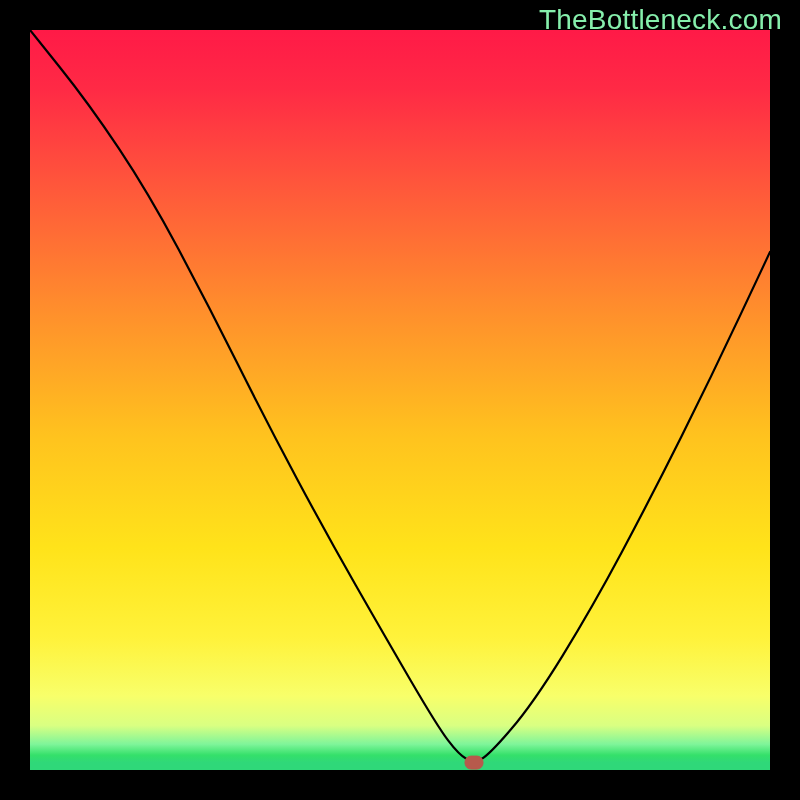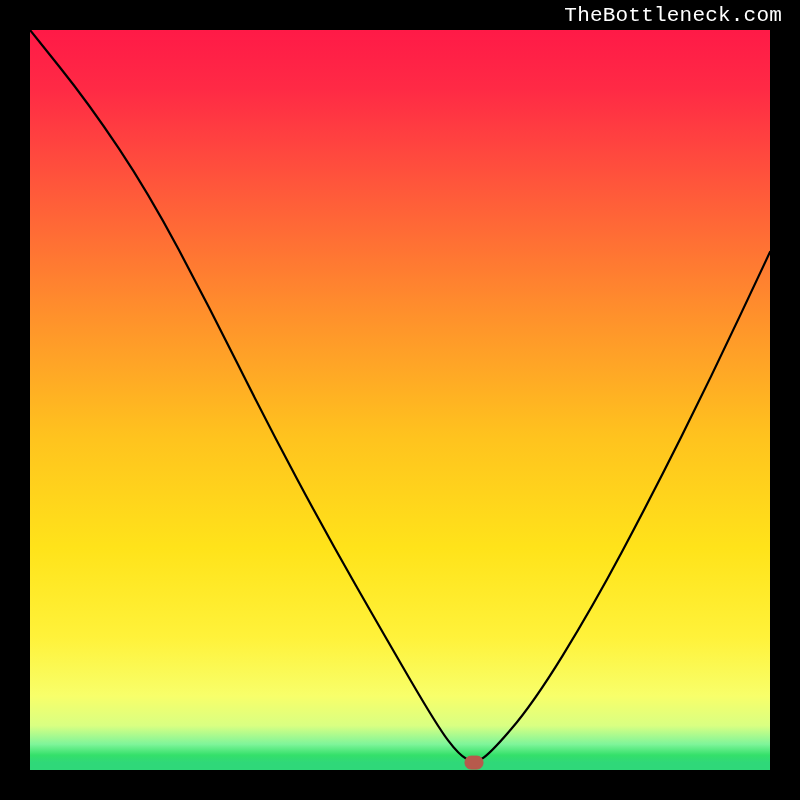--- a/index.html
+++ b/index.html
@@ -14,26 +14,25 @@
   .frame {
     position: relative;
     width: 800px;
     height: 800px;
     background: #000;
   }
   .attribution {
     position: absolute;
     right: 18px;
     top: 4px;
-    color: #ffffff;
-    font-size: 21px;
+    color: #86efac;
+    font-size: 28px;
     font-weight: 500;
     letter-spacing: 0.2px;
     z-index: 10;
-    font-family: Liberation Mono, monospace;
   }
   .plot-area {
     position: absolute;
     left: 30px;
     top: 30px;
     width: 740px;
     height: 740px;
     overflow: hidden;
   }
   .gradient {

